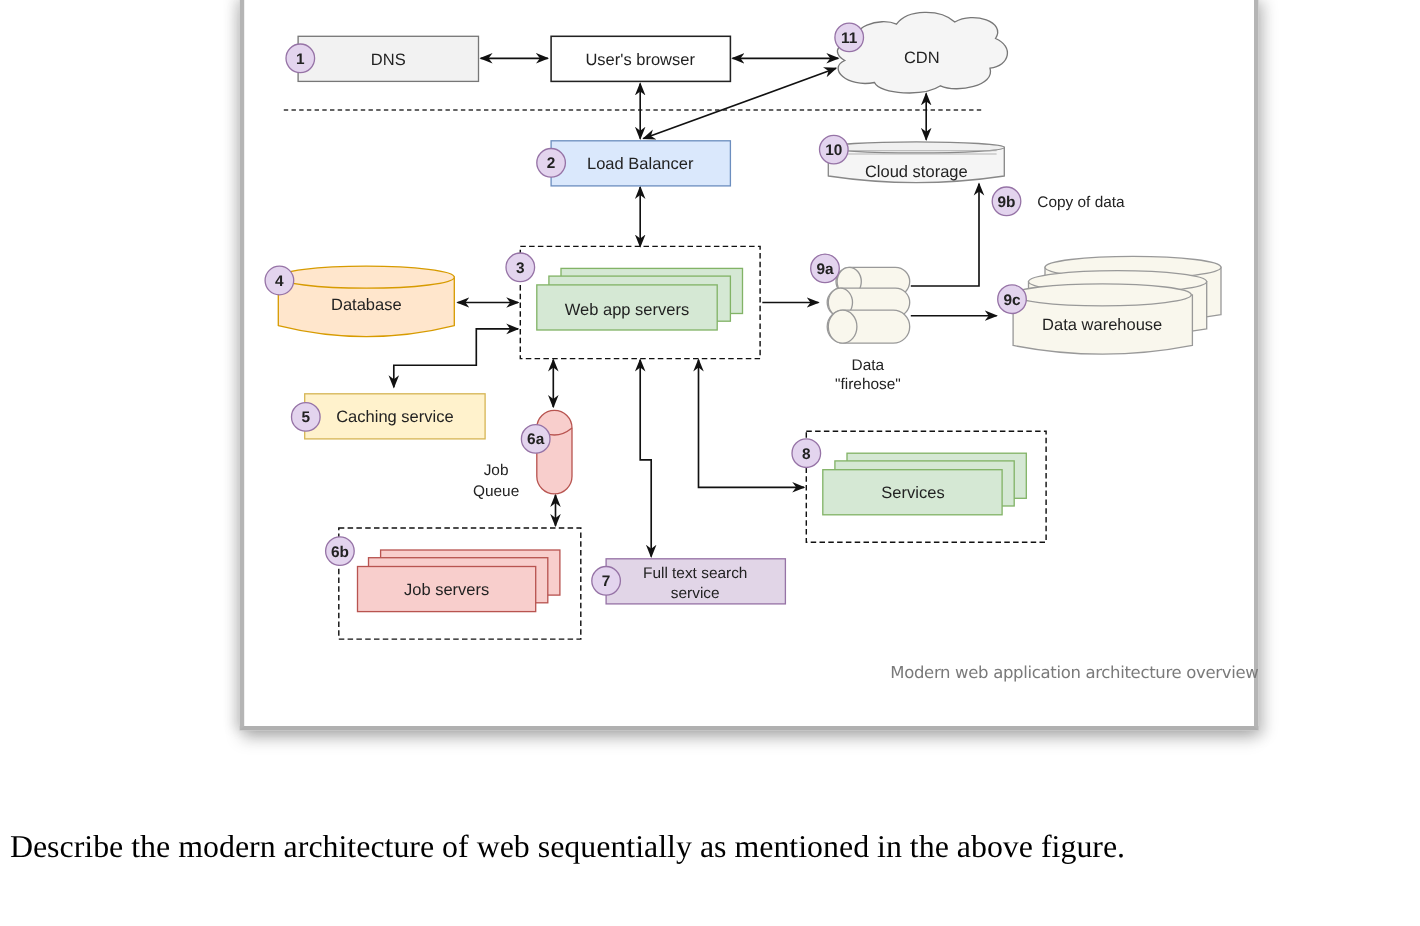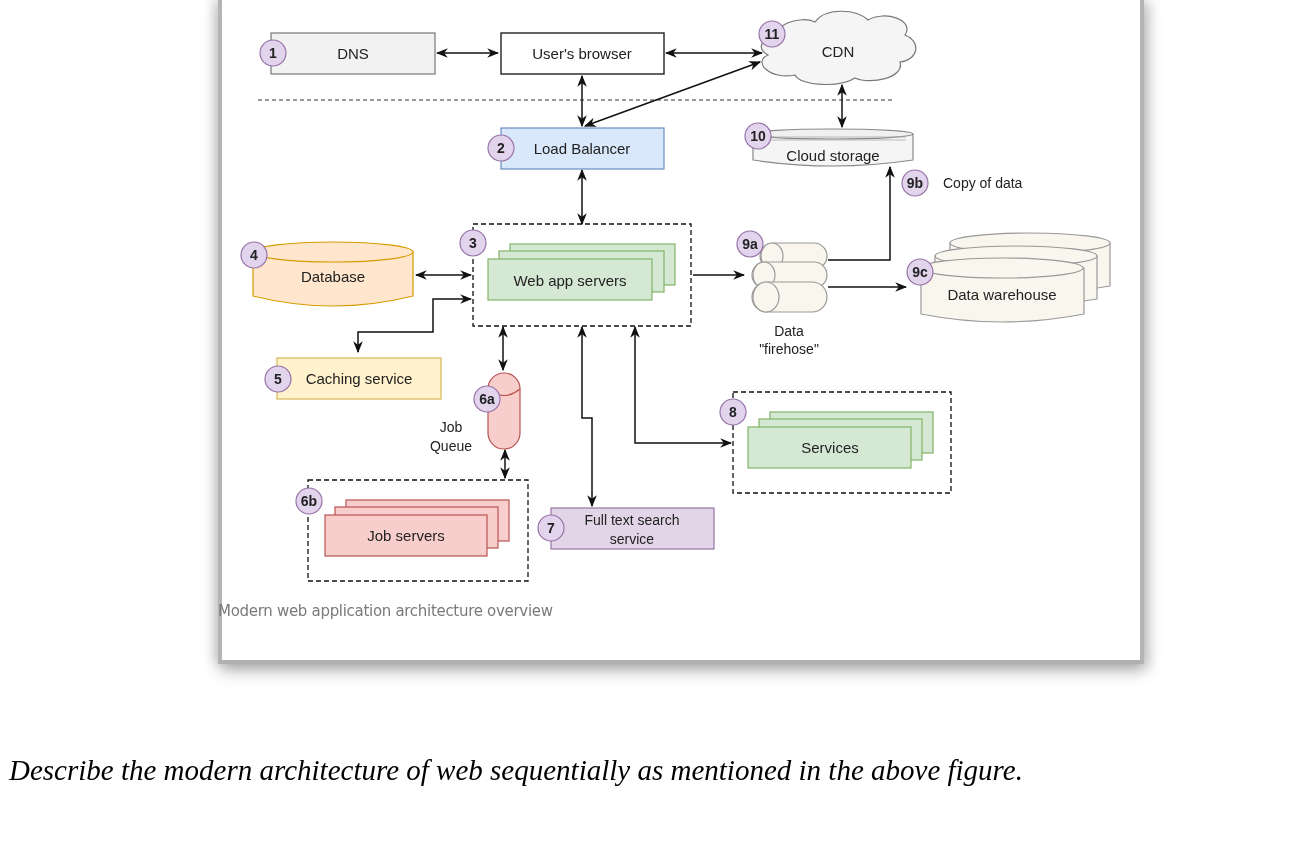--- a/index.html
+++ b/index.html
@@ -8,28 +8,28 @@
     position: absolute; left: 218px; top: -4px; width: 918px; height: 664px;
     background: #ffffff;
     border-left: 4px solid #b5b5b5; border-right: 4px solid #b5b5b5; border-bottom: 4px solid #b0b0b0;
     box-shadow: -6px 0 10px rgba(0,0,0,0.12), 6px 4px 12px rgba(0,0,0,0.18), 0 10px 14px rgba(0,0,0,0.15);
   }
   svg#diagram { position: absolute; left: 0; top: 0; width: 1291px; height: 700px; }
   svg text { font-family: "Liberation Sans", sans-serif; fill: #222; }
   .lbl { font-size: 15px; }
   .badge-text { font-size: 14px; font-weight: bold; }
   .caption {
-    position: absolute; left: 218px; width: 926px; top: 602px; text-align: left;
+    position: absolute; left: 218px; width: 926px; top: 602px; text-align: right;
     font-family: "DejaVu Sans", sans-serif; font-size: 15px; color: #7a7a7a; letter-spacing: -0.3px;
   }
   .question {
     position: absolute; left: 9px; top: 752px; width: 1280px;
     font-family: "Liberation Serif", serif; font-size: 29px; line-height: 36px; color: #000;
   }
-  .question div { white-space: nowrap; font-style: italic; }
+  .question div { white-space: nowrap; }
 </style>
 </head>
 <body>
 
 <div class="card"></div>
 
 <svg id="diagram" xmlns="http://www.w3.org/2000/svg">
   <defs>
     <marker id="ah" viewBox="0 0 10 10" refX="9" refY="5" markerWidth="8" markerHeight="8" orient="auto-start-reverse">
       <path d="M0,1 L10,5 L0,9 L3,5 Z" fill="#111"></path>

